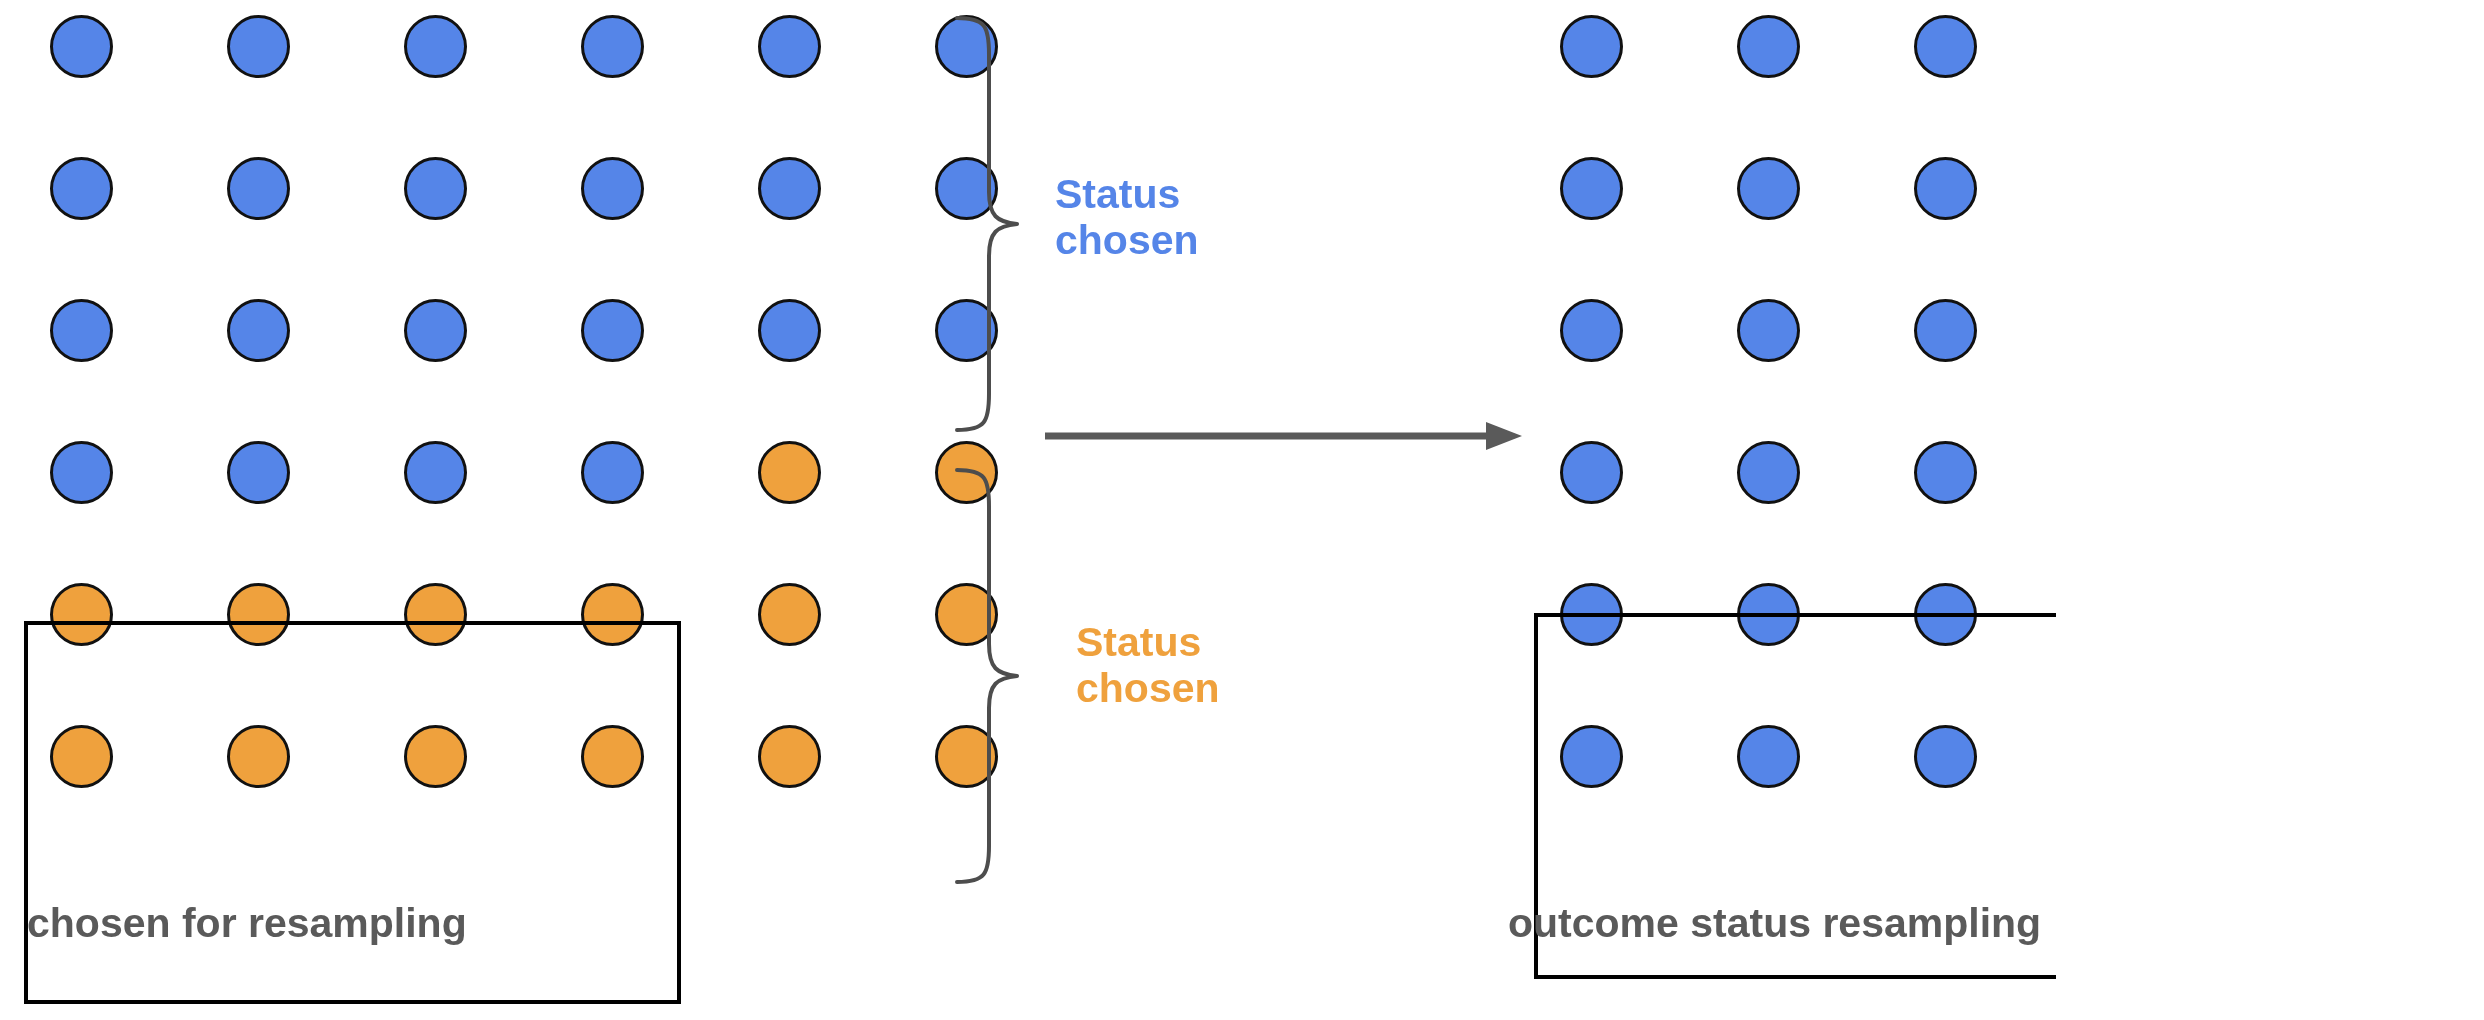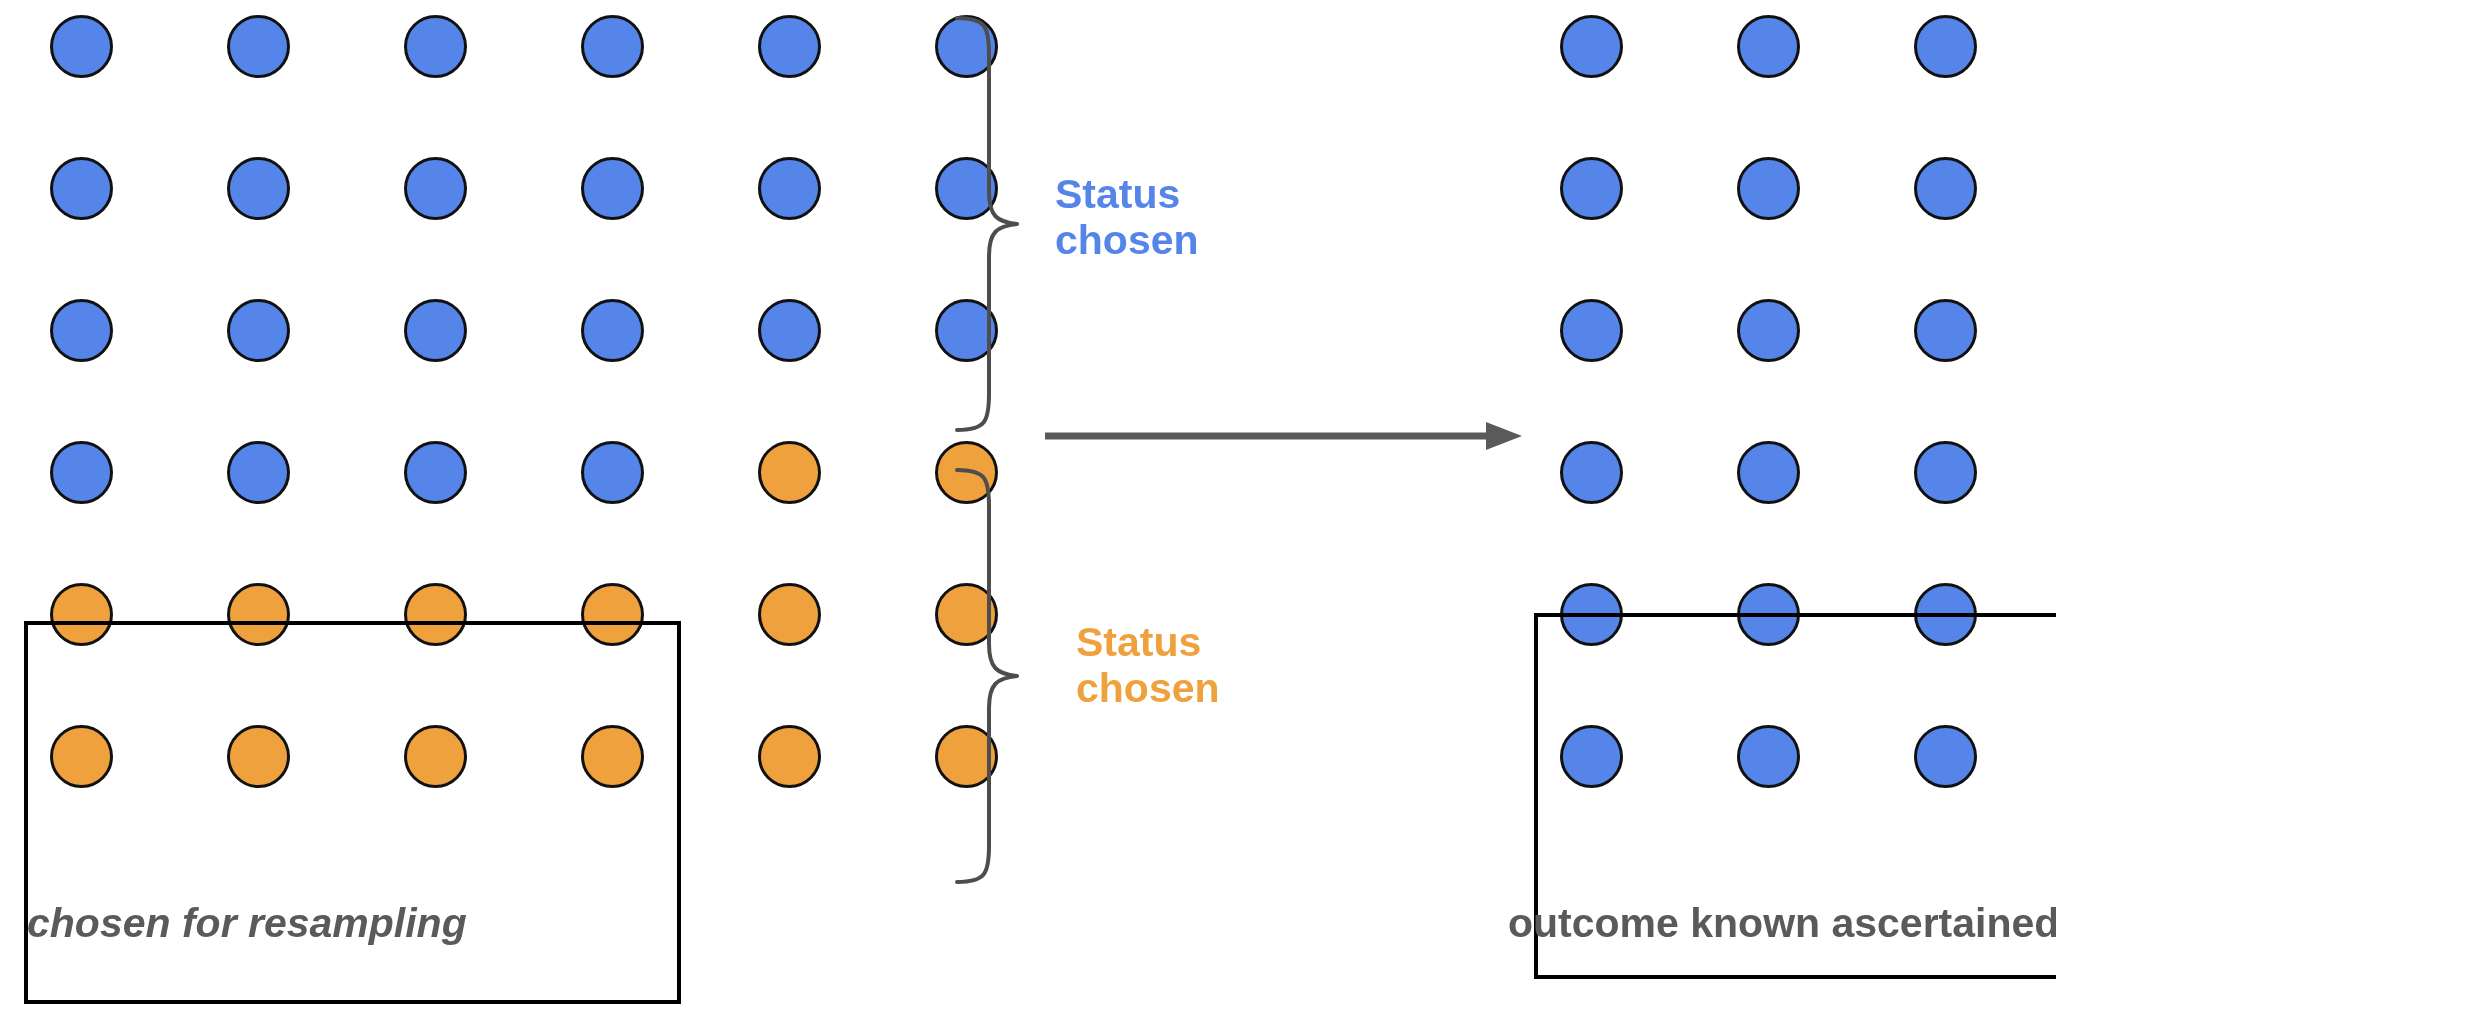--- a/index.html
+++ b/index.html
@@ -345,16 +345,16 @@
     <div>chosen</div>
   </div>
 
   <div class="arrow-wrap" style="left:1040px; top:418px; width:490px; height:36px;">
     <svg width="490" height="36" viewBox="0 0 490 36" xmlns="http://www.w3.org/2000/svg">
       <line x1="5" y1="18" x2="455" y2="18" stroke="#5a5a5a" stroke-width="7"></line>
       <polygon points="446,4 482,18 446,32" fill="#5a5a5a"></polygon>
     </svg>
   </div>
 
-  <div class="caption" style="left:27px; top:900px;font-style:italic;">chosen for resampling</div>
-  <div class="caption" style="left:1508px; top:900px;">outcome known ascertained</div>
+  <div class="caption" style="left:27px; top:900px;">chosen for resampling</div>
+  <div class="caption" style="left:1508px; top:900px;">outcome status resampling</div>
 
 </div>
 
 </body></html>

